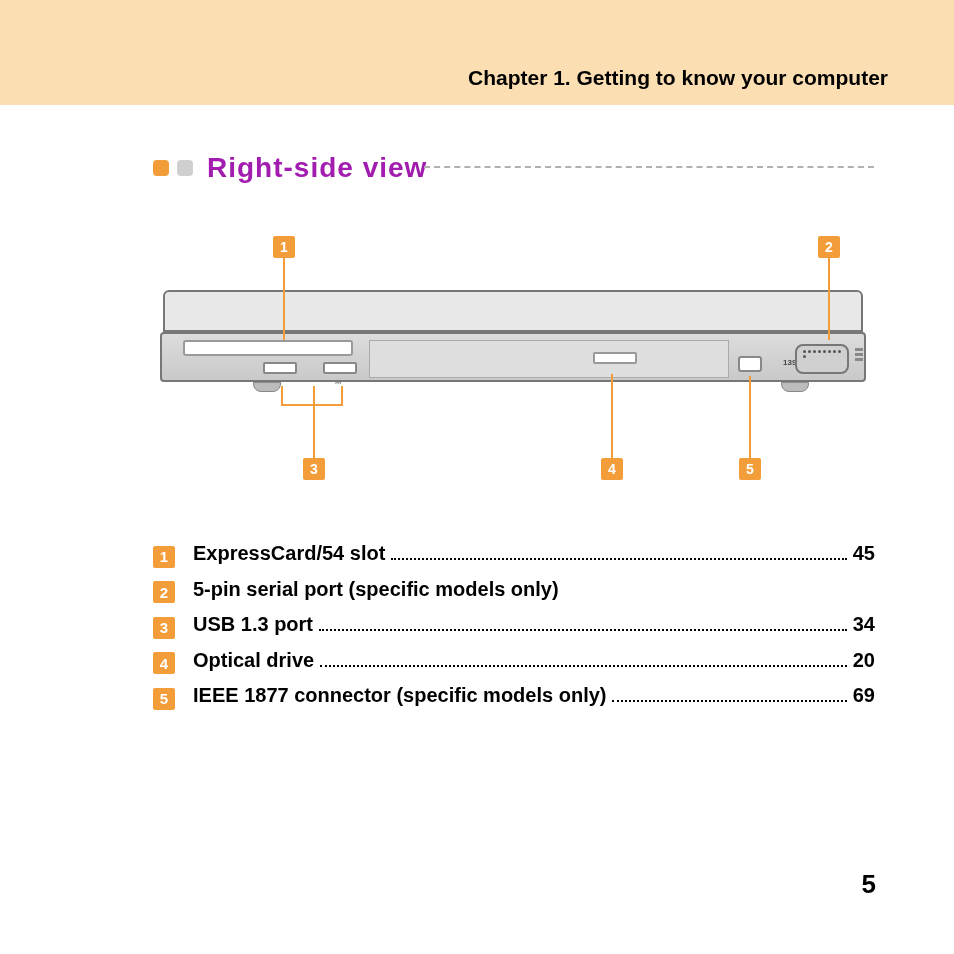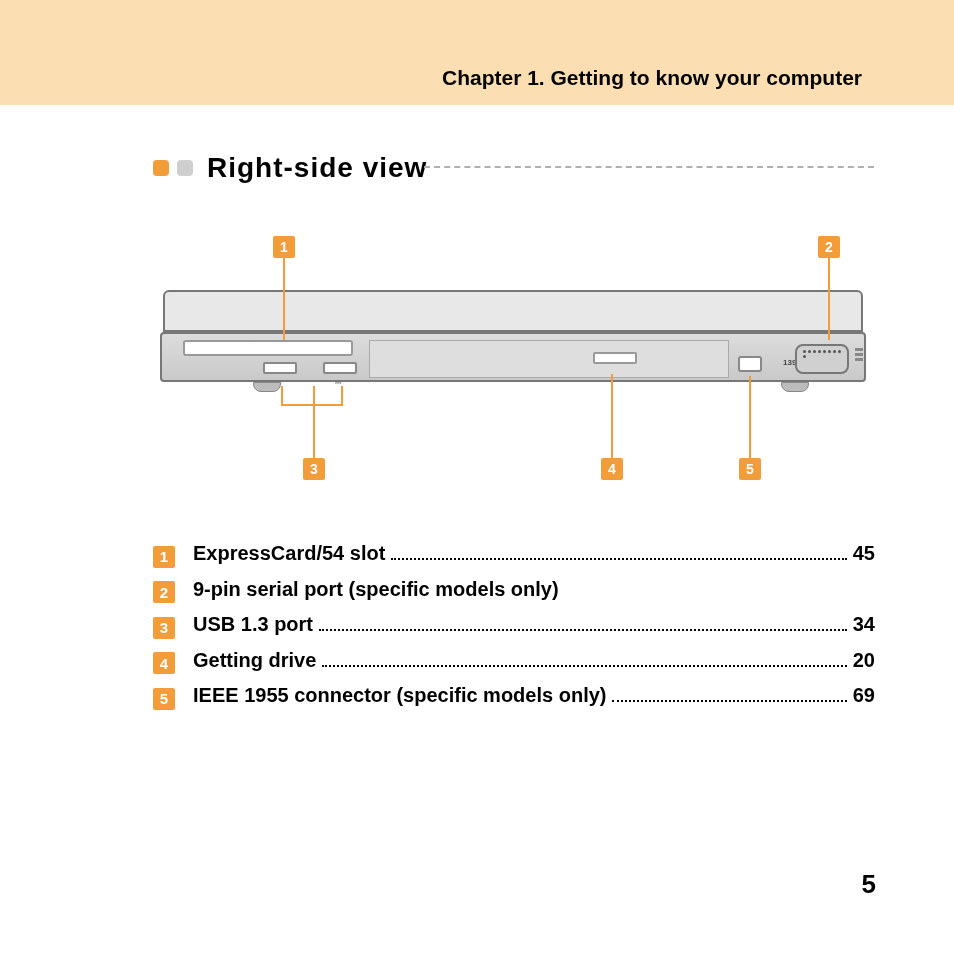--- a/index.html
+++ b/index.html
@@ -15,41 +15,41 @@
     position: absolute;
     top: 0;
     left: 0;
     width: 954px;
     height: 105px;
     background: #fbdeb1;
   }
   .chapter-title {
     position: absolute;
     top: 66px;
-    right: 92px;
+    right: 66px;
     font-size: 21px;
     font-weight: bold;
     color: #000;
   }
   .section-heading {
     position: absolute;
     top: 152px;
     left: 153px;
     display: flex;
     align-items: center;
     gap: 8px;
   }
   .bullet-orange {
     width: 16px; height: 16px; border-radius: 4px; background: #f39d3a;
   }
   .bullet-grey {
     width: 16px; height: 16px; border-radius: 4px; background: #cfcfcf;
   }
   .section-title {
-    font-size: 28px; font-weight: bold; letter-spacing: 1px; color: #000000; padding-left: 6px;
+    font-size: 28px; font-weight: bold; letter-spacing: 1px; color: #a21caf; padding-left: 6px;
   }
   .dash-line {
     position: absolute;
     top: 166px;
     left: 424px;
     width: 450px;
     border-top: 2px dashed #b0b0b0;
   }
   
   .diagram {
@@ -218,35 +218,35 @@
 
 <div class="legend">
   <div class="legend-row">
     <span class="legend-num">1</span>
     <span class="legend-label">ExpressCard/54 slot</span>
     <span class="legend-dots"></span>
     <span class="legend-page">45</span>
   </div>
   <div class="legend-row">
     <span class="legend-num">2</span>
-    <span class="legend-label">9-pin serial port (specific models only)</span>
+    <span class="legend-label">5-pin serial port (specific models only)</span>
   </div>
   <div class="legend-row">
     <span class="legend-num">3</span>
     <span class="legend-label">USB 1.3 port</span>
     <span class="legend-dots"></span>
     <span class="legend-page">34</span>
   </div>
   <div class="legend-row">
     <span class="legend-num">4</span>
-    <span class="legend-label">Getting drive</span>
+    <span class="legend-label">Optical drive</span>
     <span class="legend-dots"></span>
     <span class="legend-page">20</span>
   </div>
   <div class="legend-row">
     <span class="legend-num">5</span>
-    <span class="legend-label">IEEE 1955 connector (specific models only)</span>
+    <span class="legend-label">IEEE 1877 connector (specific models only)</span>
     <span class="legend-dots"></span>
     <span class="legend-page">69</span>
   </div>
 </div>
 
 <div class="page-number">5</div>
 
 </body></html>

